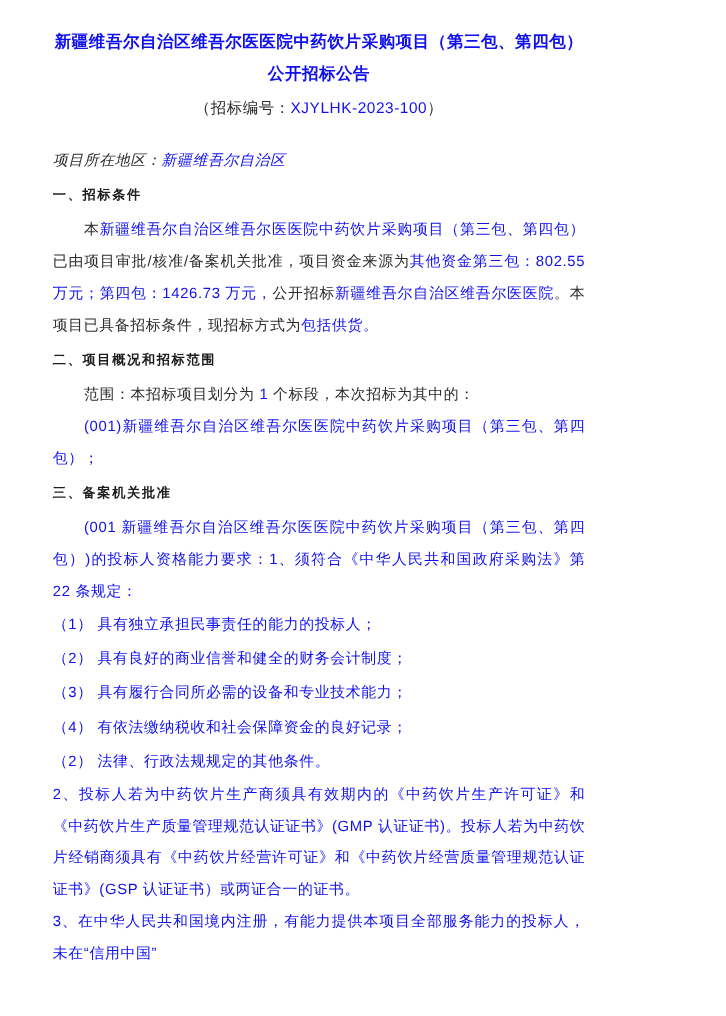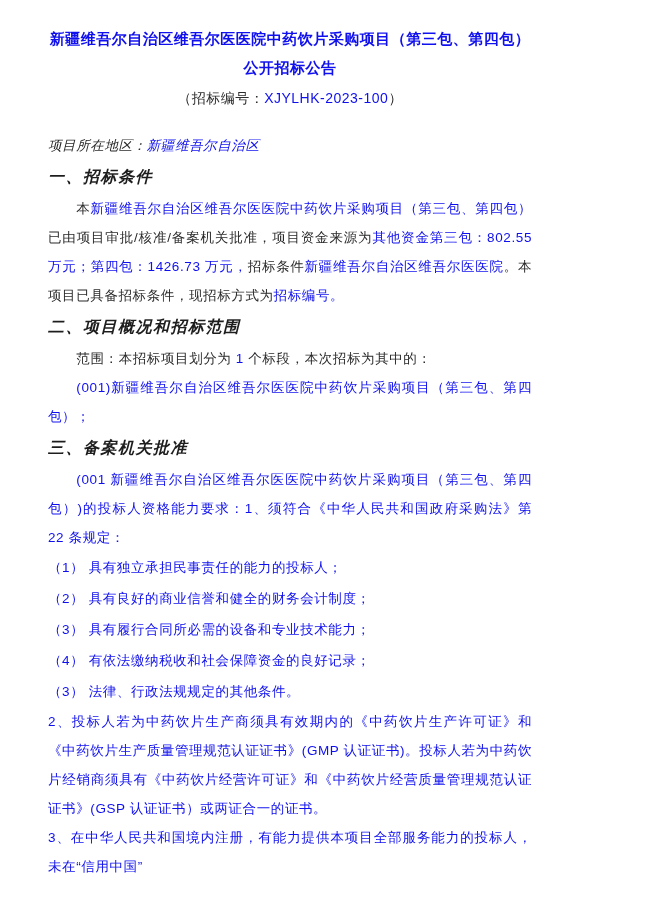--- a/index.html
+++ b/index.html
@@ -17,56 +17,56 @@
   }
   .tender-line{
     text-align:center;font-size:14px;line-height:29px;margin-top:2px;letter-spacing:.5px;
   }
   .bodyp{
     font-size:13.5px;line-height:29px;margin:0;letter-spacing:.6px;color:var(--ink);
     text-align:justify;
   }
   .location-line{margin-top:18px;font-style:italic;}
   .sec-heading{
-    font-size:16px;color:var(--head);font-weight:700;line-height:30px;
-    margin:2px 0 2px 0;letter-spacing:1.5px;font-style:italic;
+    font-size:12px;color:var(--head);font-weight:700;line-height:30px;
+    margin:2px 0 2px 0;letter-spacing:1.5px;
   }
   .indent{text-indent:2.1em;}
   .item{line-height:31px;color:var(--blue);}
   .blue-p{color:var(--blue);}
 </style>
 </head>
 <body>
 
 <div class="page">
 
   <div class="doc-title">新疆维吾尔自治区维吾尔医医院中药饮片采购项目（第三包、第四包）公开招标公告</div>
 
   <div class="tender-line"><span class="k">（招标编号：</span><span class="b">XJYLHK-2023-100</span><span class="k">）</span></div>
 
   <p class="bodyp location-line"><span class="k">项目所在地区：</span><span class="b">新疆维吾尔自治区</span></p>
 
   <div class="sec-heading">一、招标条件</div>
 
-  <p class="bodyp indent"><span class="k">本</span><span class="b">新疆维吾尔自治区维吾尔医医院中药饮片采购项目（第三包、第四包）</span><span class="k">已由项目审批/核准/备案机关批准，项目资金来源为</span><span class="b">其他资金第三包：802.55 万元；第四包：1426.73 万元，</span><span class="k">招标条件</span><span class="b">新疆维吾尔自治区维吾尔医医院</span><span class="k">。本项目已具备招标条件，现招标方式为</span><span class="b">招标编号。</span></p>
+  <p class="bodyp indent"><span class="k">本</span><span class="b">新疆维吾尔自治区维吾尔医医院中药饮片采购项目（第三包、第四包）</span><span class="k">已由项目审批/核准/备案机关批准，项目资金来源为</span><span class="b">其他资金第三包：802.55 万元；第四包：1426.73 万元，</span><span class="k">公开招标</span><span class="b">新疆维吾尔自治区维吾尔医医院</span><span class="k">。本项目已具备招标条件，现招标方式为</span><span class="b">包括供货。</span></p>
 
   <div class="sec-heading">二、项目概况和招标范围</div>
 
 
   <p class="bodyp indent"><span class="k">范围：本招标项目划分为 </span><span class="b">1</span><span class="k"> 个标段，本次招标为其中的：</span></p>
 
   <p class="bodyp indent blue-p">(001)新疆维吾尔自治区维吾尔医医院中药饮片采购项目（第三包、第四包）；</p>
 
   <div class="sec-heading">三、备案机关批准</div>
 
   <p class="bodyp indent blue-p">(001 新疆维吾尔自治区维吾尔医医院中药饮片采购项目（第三包、第四包）)的投标人资格能力要求：1、须符合《中华人民共和国政府采购法》第 22 条规定：</p>
 
   <p class="bodyp item">（1） 具有独立承担民事责任的能力的投标人；</p>
   <p class="bodyp item">（2） 具有良好的商业信誉和健全的财务会计制度；</p>
   <p class="bodyp item">（3） 具有履行合同所必需的设备和专业技术能力；</p>
   <p class="bodyp item">（4） 有依法缴纳税收和社会保障资金的良好记录；</p>
-  <p class="bodyp item">（3） 法律、行政法规规定的其他条件。</p>
+  <p class="bodyp item">（2） 法律、行政法规规定的其他条件。</p>
 
   <p class="bodyp blue-p">2、投标人若为中药饮片生产商须具有效期内的《中药饮片生产许可证》和《中药饮片生产质量管理规范认证证书》(GMP 认证证书)。投标人若为中药饮片经销商须具有《中药饮片经营许可证》和《中药饮片经营质量管理规范认证证书》(GSP 认证证书）或两证合一的证书。</p>
 
   <p class="bodyp blue-p">3、在中华人民共和国境内注册，有能力提供本项目全部服务能力的投标人，未在“信用中国”</p>
 
 </div>
 
 </body></html>

